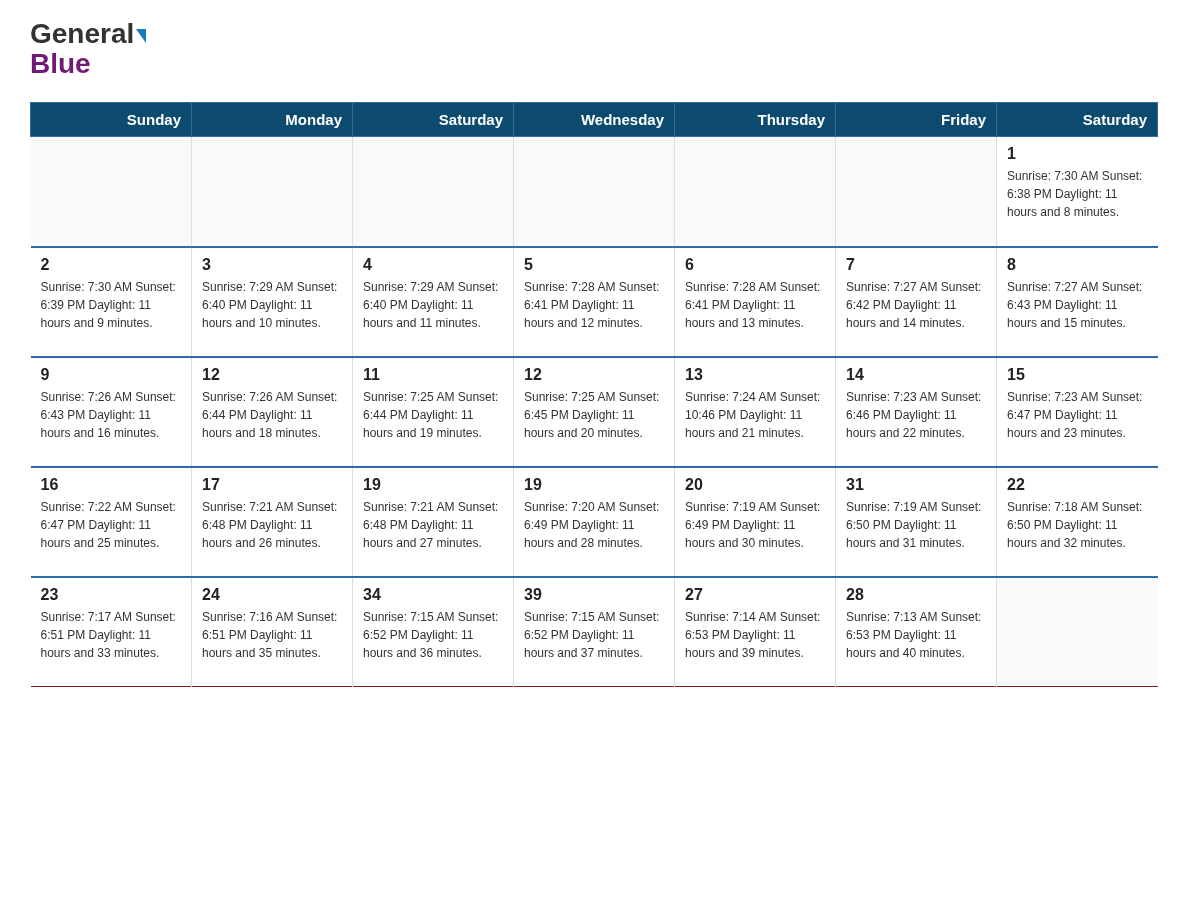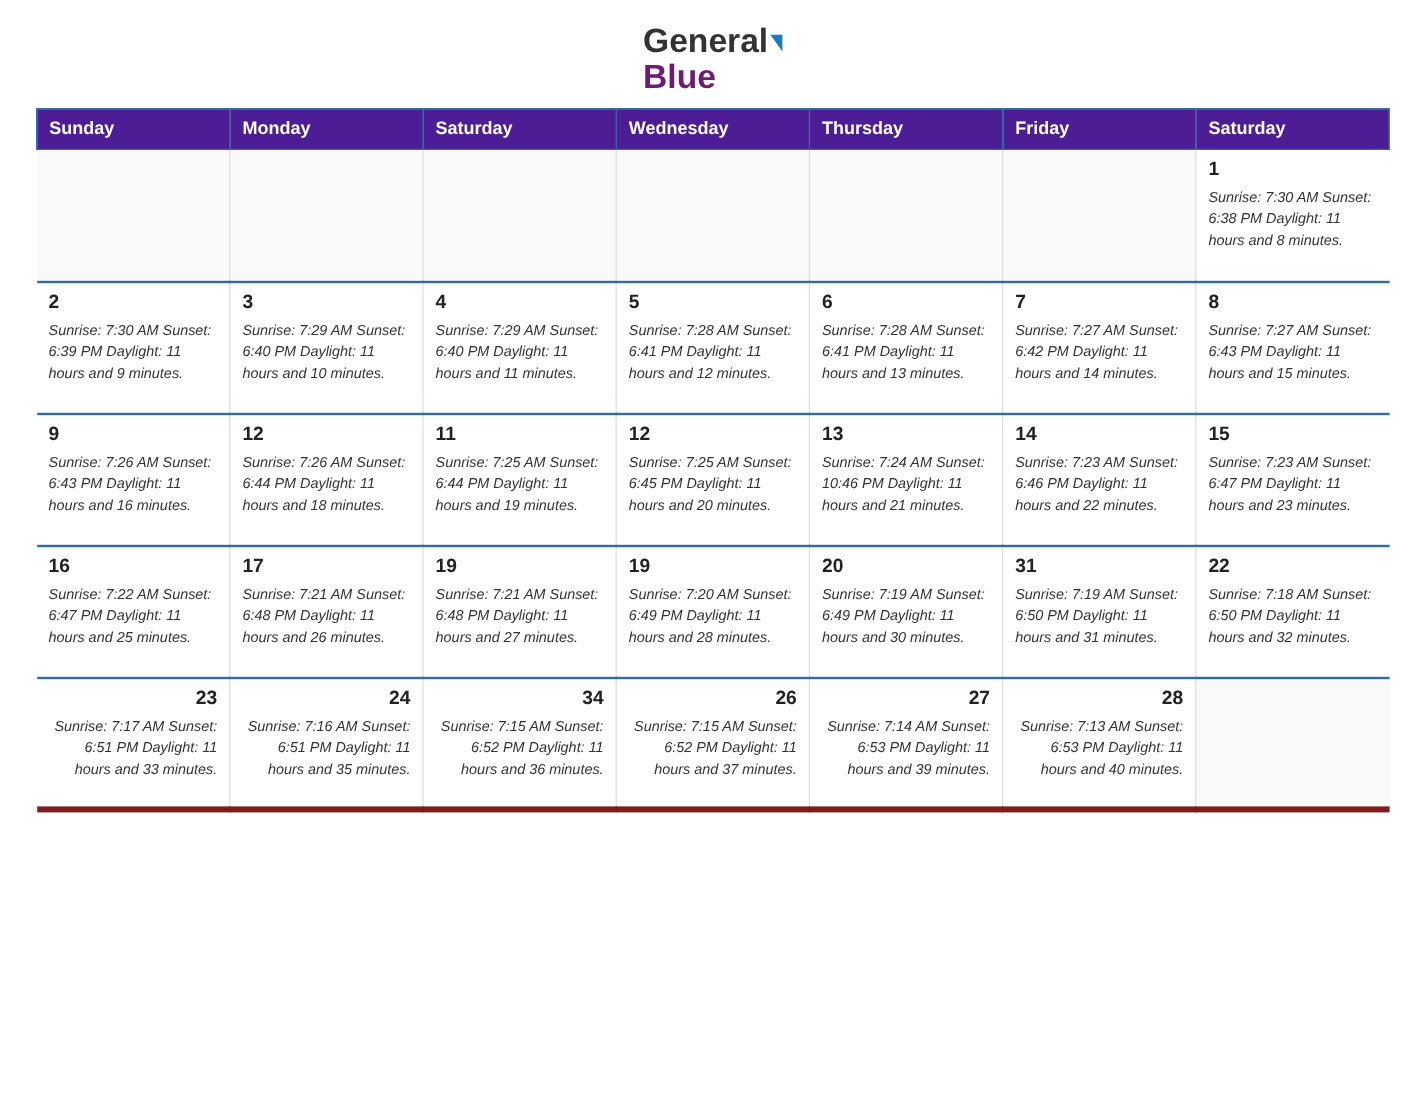--- a/index.html
+++ b/index.html
@@ -5,23 +5,23 @@
     * { box-sizing: border-box; margin: 0; padding: 0; }
     body {
       font-family: Arial, sans-serif;
       background: #fff;
       padding: 20px 30px;
       width: 1188px;
       min-height: 918px;
     }
     .header {
       display: flex;
-      justify-content: center;
+      justify-content: flex-start;
       align-items: flex-start;
-      margin-bottom: 12px;
+      margin-bottom: 24px;
     }
     .logo {
       display: flex;
       flex-direction: column;
       align-items: flex-start;
     }
     .logo-text {
       font-size: 28px;
       font-weight: bold;
       color: #333;
@@ -57,26 +57,26 @@
       font-size: 22px;
       color: #444;
       margin-top: 4px;
     }
     table {
       width: 100%;
       border-collapse: collapse;
       table-layout: fixed;
     }
     thead th {
-      background-color: #4c1d95;
+      background-color: #0c4a6e;
       color: #fff;
       font-size: 15px;
       font-weight: bold;
       padding: 8px 10px;
-      text-align: left;
+      text-align: right;
       border: 1px solid #2e6da4;
     }
     tbody tr {
       border-bottom: 2px solid #2e6da4;
     }
     tbody td {
       vertical-align: top;
       padding: 8px 10px;
       font-size: 12.5px;
       color: #333;
@@ -88,28 +88,26 @@
     .day-number {
       font-size: 16px;
       font-weight: bold;
       color: #222;
       margin-bottom: 4px;
     }
     .day-info {
       font-size: 12px;
       color: #333;
       line-height: 1.5;
-      font-style: italic;
     }
     .empty-cell {
       background: #f9f9f9;
     }
     tbody tr:last-child {
-      border-bottom: 5px solid #7f1d1d;
-      text-align: right;
+      border-bottom: 1px solid #7f1d1d;
     }
   </style>
 </head>
 <body>
 
 <div class="header">
   <div class="logo">
     <div class="logo-text">
       General<span class="logo-triangle"></span>
     </div>
@@ -293,21 +291,21 @@
 Sunset: 6:51 PM
 Daylight: 11 hours and 35 minutes.</div>
         </td>
         <td>
           <div class="day-number">34</div>
           <div class="day-info">Sunrise: 7:15 AM
 Sunset: 6:52 PM
 Daylight: 11 hours and 36 minutes.</div>
         </td>
         <td>
-          <div class="day-number">26</div>
+          <div class="day-number">39</div>
           <div class="day-info">Sunrise: 7:15 AM
 Sunset: 6:52 PM
 Daylight: 11 hours and 37 minutes.</div>
         </td>
         <td>
           <div class="day-number">27</div>
           <div class="day-info">Sunrise: 7:14 AM
 Sunset: 6:53 PM
 Daylight: 11 hours and 39 minutes.</div>
         </td>

